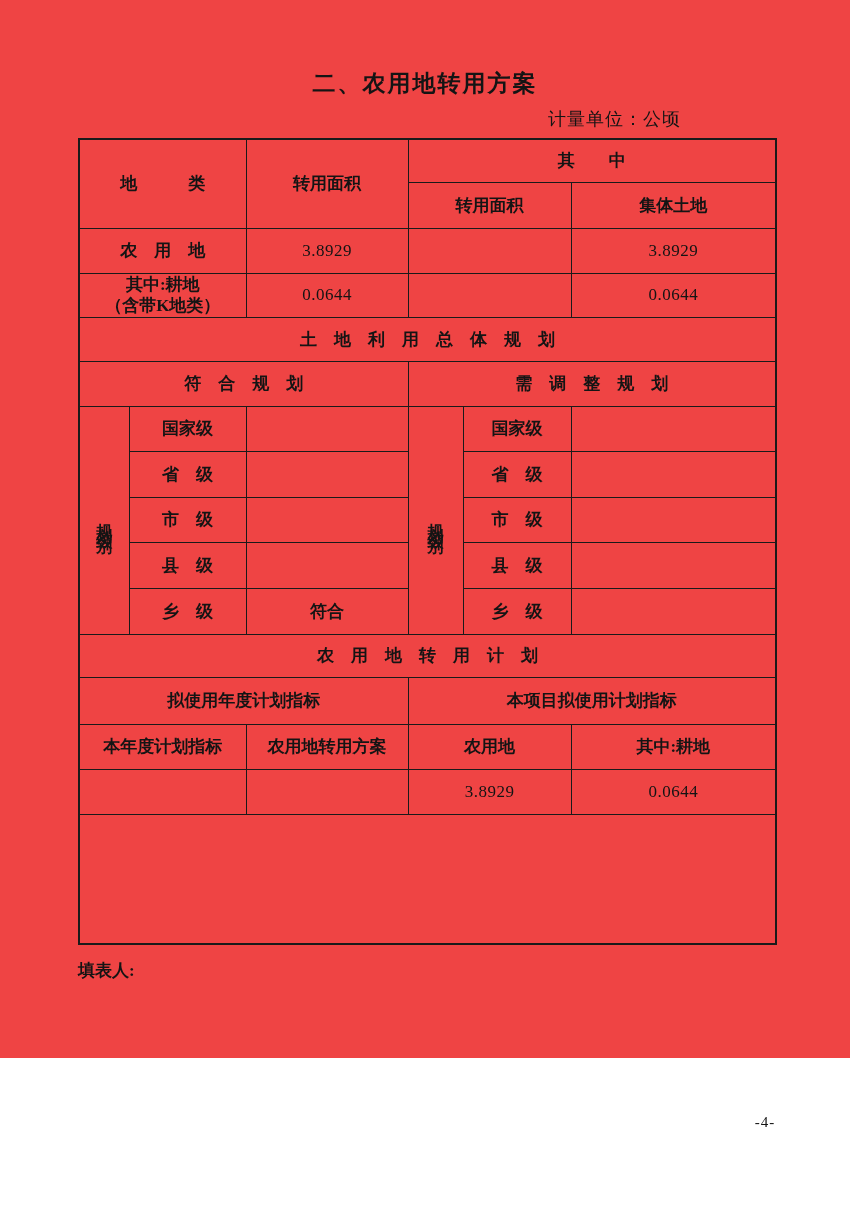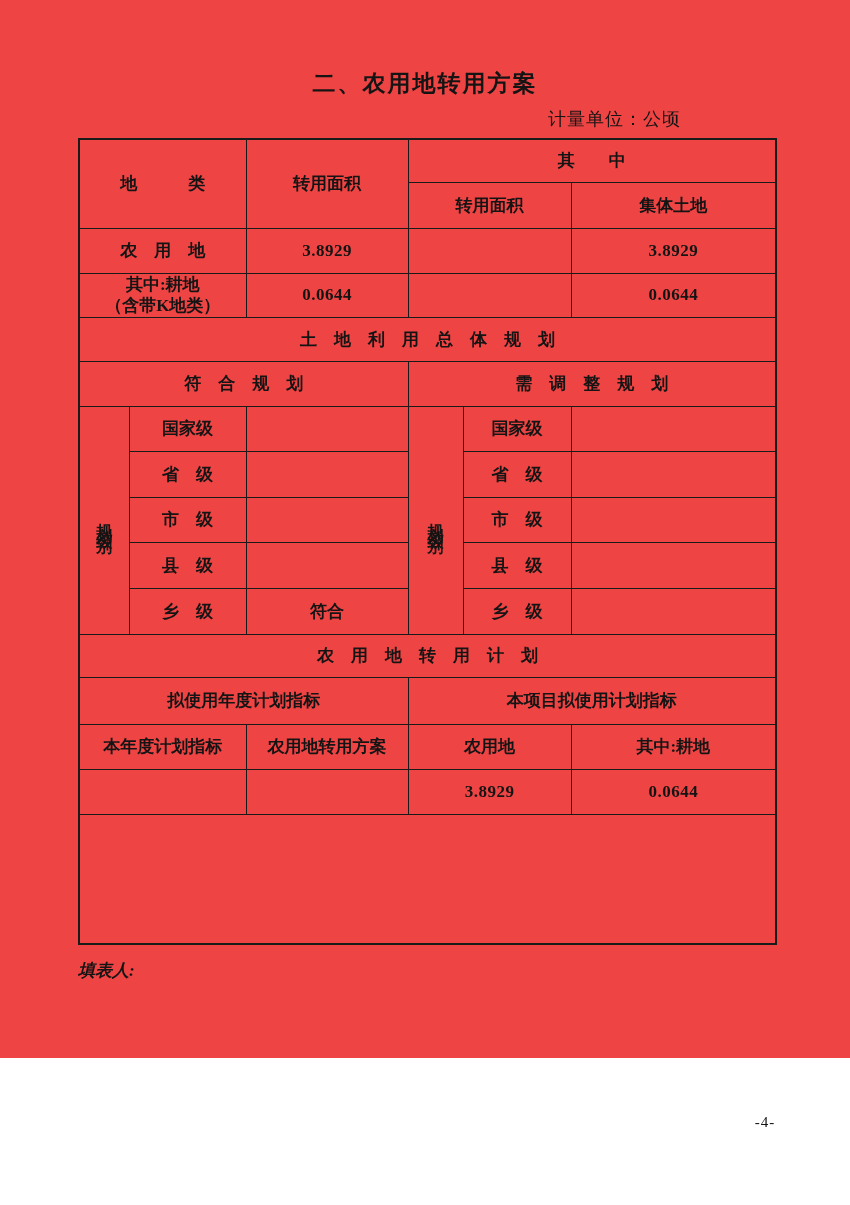--- a/index.html
+++ b/index.html
@@ -50,21 +50,21 @@
   }
   table.form td {
     border: 1.5px solid #1a1a1a;
     text-align: center;
     vertical-align: middle;
     padding: 0;
     font-size: 17px;
     overflow: hidden;
   }
   td.b { font-weight: bold; }
-  td.num { font-size: 16px; font-weight: bold; letter-spacing: 0.5px; }
+  td.num { font-size: 16px; font-weight: normal; letter-spacing: 0.5px; }
   td.two-line { font-size: 15px; font-weight: bold; line-height: 1.25; }
   .vtext {
     writing-mode: vertical-rl;
     text-orientation: upright;
     margin: 0 auto;
     font-size: 16px;
     font-weight: bold;
     letter-spacing: 5px;
     line-height: 1;
   }
@@ -80,21 +80,20 @@
   tr.r13 { height: 47px; }
   tr.r14 { height: 45px; }
   tr.r15 { height: 45px; }
   tr.r16 { height: 130px; }
   .filler-label {
     position: absolute;
     left: 78px;
     top: 959px;
     font-size: 17px;
     font-weight: bold;
-    font-style: italic;
   }
   .page-number {
     position: absolute;
     left: 735px;
     top: 1114px;
     width: 60px;
     text-align: center;
     font-size: 15px;
     letter-spacing: 1px;
   }

